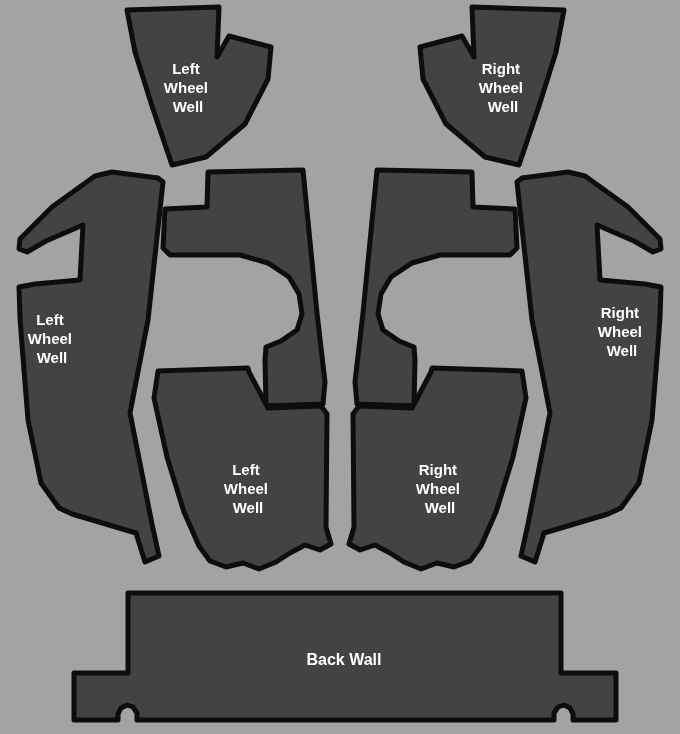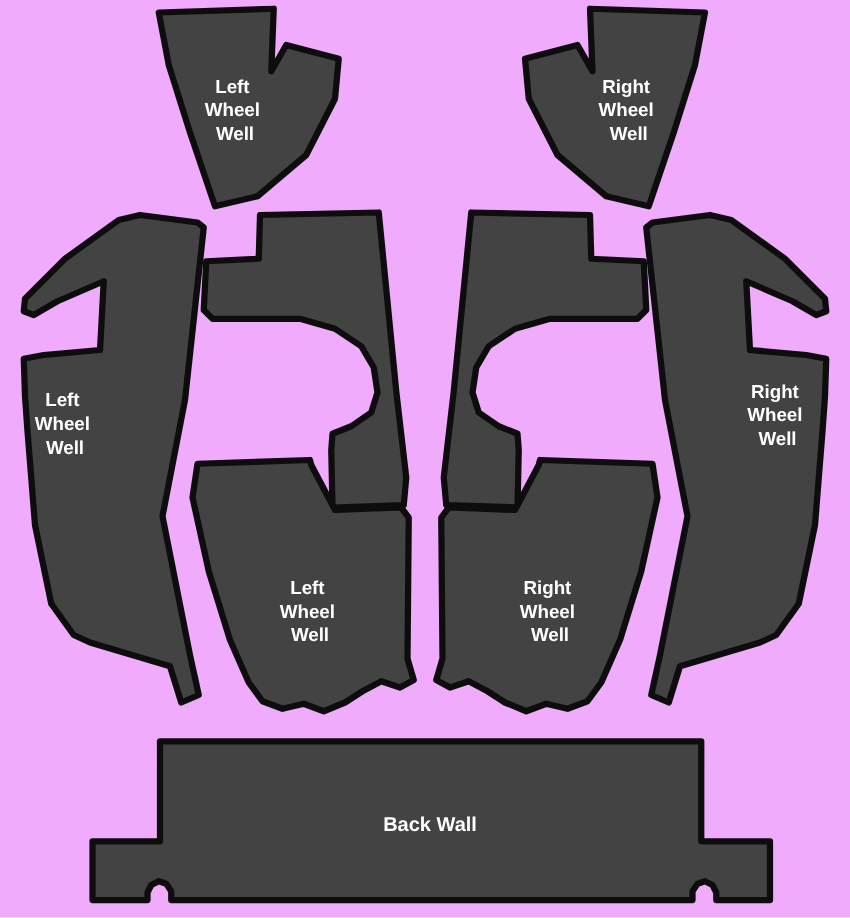--- a/index.html
+++ b/index.html
@@ -11,21 +11,21 @@
   body {
     width: 680px;
     height: 734px;
     overflow: hidden;
     font-family: "Liberation Sans", sans-serif;
   }
   #diagram-root {
     position: relative;
     width: 680px;
     height: 734px;
-    background: #f0abfc;
+    background: #a3a3a3;
   }
   svg#panel-svg {
     display: block;
     width: 680px;
     height: 734px;
   }
   .panel-shape {
     fill: #434343;
     stroke: #0d0d0d;
     stroke-width: 5;

